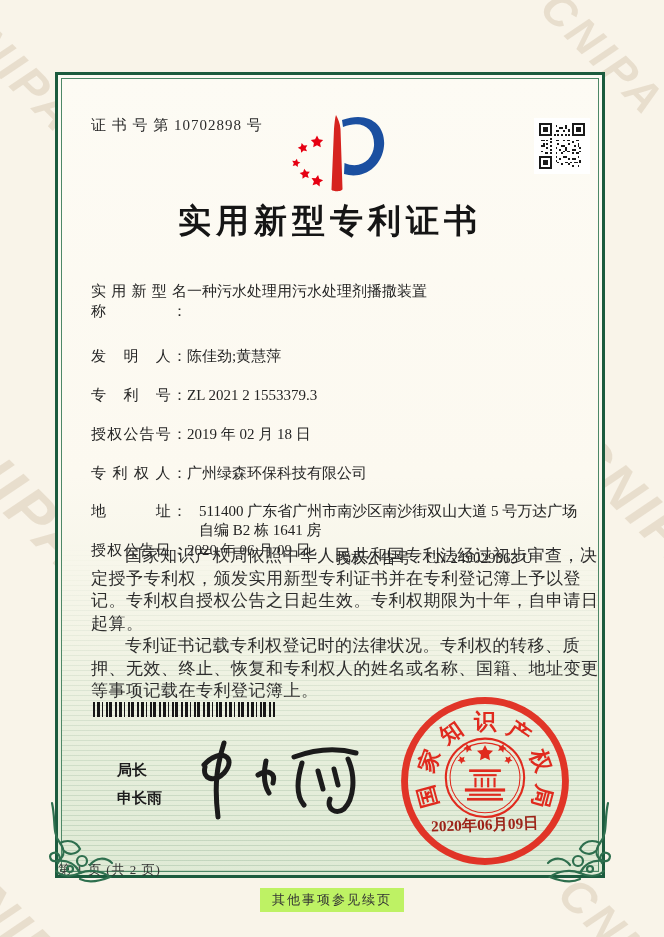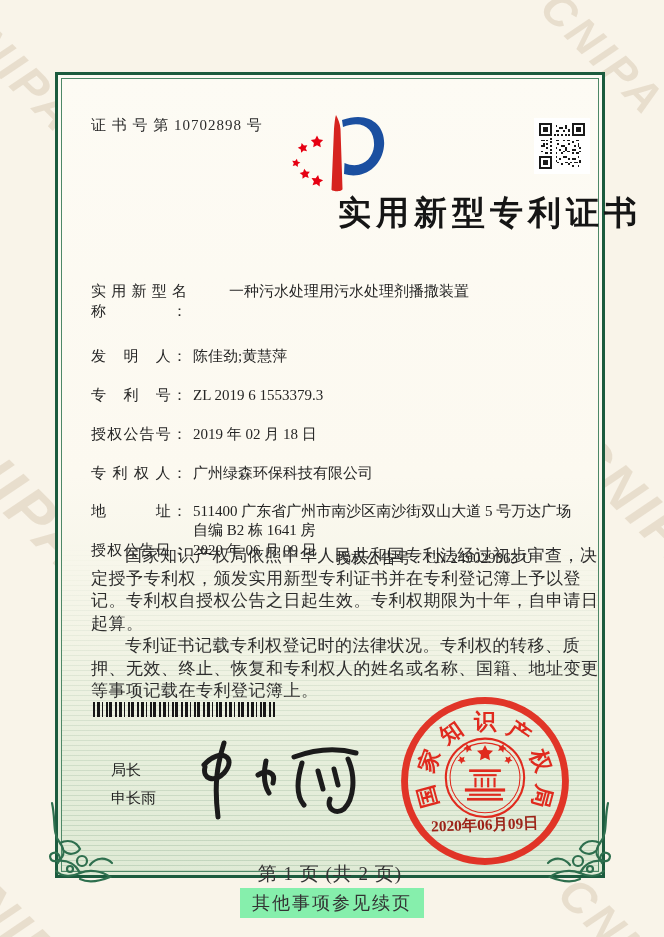--- a/index.html
+++ b/index.html
@@ -29,53 +29,53 @@
     background:repeating-linear-gradient(0deg,rgba(108,150,118,0.25) 0 1px,transparent 1px 5px);
     -webkit-mask-image:linear-gradient(180deg,transparent 0%,rgba(0,0,0,.55) 45%,#000 100%);
     mask-image:linear-gradient(180deg,transparent 0%,rgba(0,0,0,.55) 45%,#000 100%);
     pointer-events:none;
   }
   
   .cert-no{position:absolute;left:33px;top:41px;font-size:15px;letter-spacing:1px;color:#2b2b2b;text-align:center;}
   .logo{position:absolute;left:228px;top:38px;width:110px;height:88px;}
   .qr{position:absolute;left:476px;top:43px;width:56px;height:56px;background:#fff;
       display:flex;align-items:center;justify-content:center;}
-  .title{position:absolute;left:0;top:116px;width:100%;text-align:right;
-         font-size:33px;font-weight:700;letter-spacing:5px;color:#151515;padding-left:40px;}
+  .title{position:absolute;left:0;top:124px;width:100%;text-align:center;
+         font-size:33px;font-weight:700;letter-spacing:5px;color:#151515;}
   
   .fields{position:absolute;left:33px;top:206px;width:512px;font-size:15px;line-height:20px;}
   .frow{display:flex;align-items:flex-start;margin-bottom:19px;position:relative;}
-  .frow.first{margin-bottom:25px;gap:36px;}
-  .frow.addr{margin-bottom:0;line-height:19px;}
+  .frow.first{margin-bottom:25px;}
+  .frow.addr{margin-bottom:0;line-height:19px;gap:12px;}
   .flabel{flex:0 0 96px;text-align:justify;text-align-last:justify;color:#262626;}
-  .fvalue{margin-left:6px;color:#262626;}
-  .addr-val{margin-left:6px;width:410px;}
+  .fvalue{color:#262626;}
+  .addr-val{width:410px;}
   .pair2{position:absolute;left:245px;top:8px;display:flex;}
   
   .paras{position:absolute;left:33px;top:470px;width:508px;font-size:17px;
          line-height:22.5px;color:#2d2d2d;}
   .paras p{margin:0;text-indent:2em;letter-spacing:0.5px;}
   
   .barcode{position:absolute;left:35px;top:627px;width:182px;height:15px;
     background:repeating-linear-gradient(90deg,
       #171717 0 2px,transparent 2px 4px,#171717 4px 7px,transparent 7px 9px,
       #171717 9px 10px,transparent 10px 13px,#171717 13px 15px,transparent 15px 16px,
       #171717 16px 19px,transparent 19px 22px);}
-  .director{position:absolute;left:53px;top:681px;font-size:15px;line-height:28px;
-    font-family:"Liberation Sans","DejaVu Sans",sans-serif;color:#1d1d1d;}
+  .director{position:absolute;left:59px;top:681px;font-size:15px;line-height:28px;
+    font-family:"Liberation Sans","DejaVu Sans",sans-serif;color:#1d1d1d;font-weight:bold;}
   .sign{position:absolute;left:132px;top:658px;}
   .seal{position:absolute;left:337px;top:616px;width:180px;height:180px;}
-  .page-info{position:absolute;left:0;top:786px;width:100%;text-align:center;
-    font-size:19px;letter-spacing:1px;color:#333;}
+  .page-info{position:absolute;left:0;top:786px;width:100%;
+    font-size:13px;letter-spacing:1px;color:#333;}
   .corner{position:absolute;pointer-events:none;}
   .corner-left{left:-12px;bottom:-9px;}
   .corner-right{right:-12px;bottom:-9px;transform:scaleX(-1);}
   
   .continuation{position:absolute;left:50%;top:888px;transform:translateX(-50%);
-    background:#86efac;padding:3px 12px;font-size:18px;letter-spacing:2px;color:#333;}
+    background:#bef264;padding:3px 12px;font-size:13px;letter-spacing:2px;color:#333;}
   .hidden-defs{position:absolute;width:0;height:0;overflow:hidden;}
 </style>
 </head>
 <body>
 
 <svg class="hidden-defs" aria-hidden="true">
   <defs>
     <path id="star" d="M0,-1 L0.294,-0.405 L0.951,-0.309 L0.476,0.155 L0.588,0.809 L0,0.5 L-0.588,0.809 L-0.476,0.155 L-0.951,-0.309 L-0.294,-0.405 Z"></path>
   </defs>
 </svg>
@@ -190,21 +190,21 @@
       <div class="frow first">
         <span class="flabel">实用新型名称：</span>
         <span class="fvalue">一种污水处理用污水处理剂播撒装置</span>
       </div>
       <div class="frow">
         <span class="flabel">发　明　人：</span>
         <span class="fvalue">陈佳劲;黄慧萍</span>
       </div>
       <div class="frow">
         <span class="flabel">专　利　号：</span>
-        <span class="fvalue">ZL 2019 6 1553379.3</span>
+        <span class="fvalue">ZL 2021 2 1553379.3</span>
       </div>
       <div class="frow">
         <span class="flabel">授权公告号：</span>
         <span class="fvalue">2019 年 02 月 18 日</span>
       </div>
       <div class="frow">
         <span class="flabel">专 利 权 人：</span>
         <span class="fvalue">广州绿森环保科技有限公司</span>
       </div>
       <div class="frow addr">

